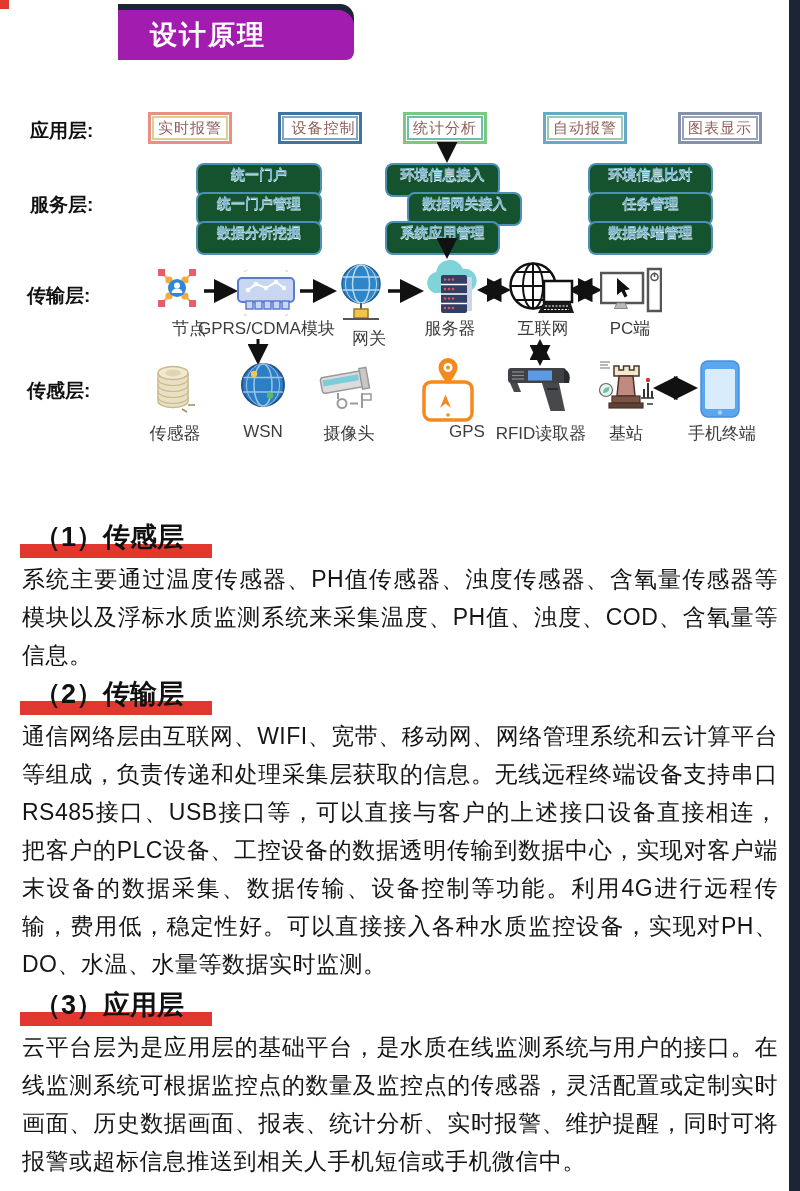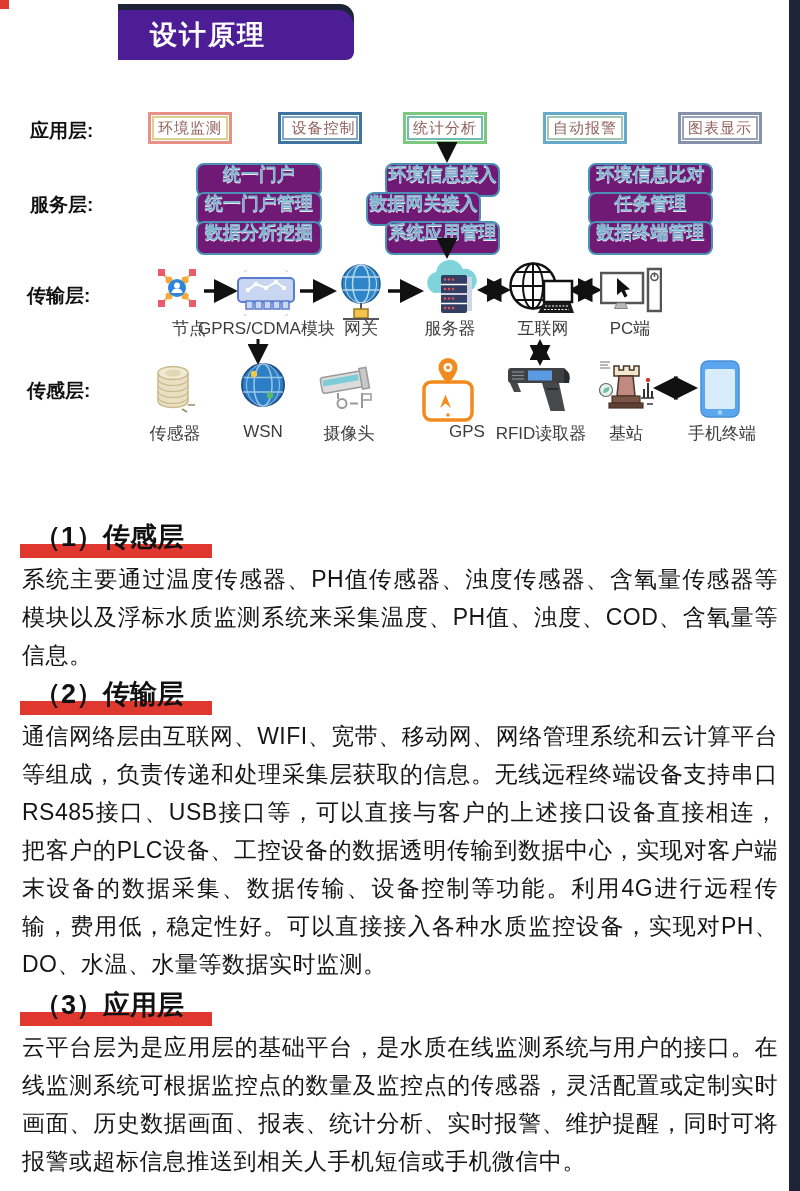--- a/index.html
+++ b/index.html
@@ -8,34 +8,34 @@
   .abs{position:absolute;box-sizing:border-box;}
 
   
   .corner-sq{left:0;top:0;width:9px;height:9px;background:#e0382e;}
   .edge-bar{right:0;top:0;width:11px;height:1191px;background:#1d2438;}
 
   
   .navy-strip{left:118px;top:4px;width:236px;height:30px;background:#1d2438;border-radius:0 14px 0 0;}
   .num-box{left:22px;top:10px;width:96px;height:50px;background:#e0382e;border-radius:6px 0 0 24px;
            color:#fff;font-size:36px;font-weight:bold;font-style:italic;text-align:center;line-height:50px;}
-  .title-box{left:118px;top:10px;width:236px;height:50px;background:#4c1d95;border-radius:0 16px 8px 0;
+  .title-box{left:118px;top:10px;width:236px;height:50px;background:#a21caf;border-radius:0 16px 8px 0;
              color:#fff;font-size:27px;font-weight:bold;line-height:50px;padding-left:32px;letter-spacing:2px;}
 
   
   .layer-label{font-size:19px;font-weight:bold;color:#111;}
   .app-box{height:32px;width:84px;background:#fff;display:flex;align-items:center;justify-content:center;
            font-size:15px;color:#8e605a;letter-spacing:1px;}
   .ab1{border:3px solid #e89086;box-shadow:inset 0 0 0 1px #fff,inset 0 0 0 3px #ddd08e;}
   .ab2{border:3px solid #3f74a0;box-shadow:inset 0 0 0 1px #fff,inset 0 0 0 3px #7fa8c4;padding-left:7px;}
   .ab3{border:3px solid #7cc87f;box-shadow:inset 0 0 0 1px #fff,inset 0 0 0 3px #6cbfae;}
   .ab4{border:3px solid #67a9c9;box-shadow:inset 0 0 0 1px #fff,inset 0 0 0 3px #9ec9b2;}
   .ab5{border:3px solid #8590ab;box-shadow:inset 0 0 0 1px #fff,inset 0 0 0 3px #98a3b8;}
-  .svc{height:34px;background:#701a75;border:2px solid #4d90b5;border-radius:8px;
-       font-size:18px;font-weight:bold;color:#7db5cf;text-align:center;line-height:18px;
+  .svc{height:34px;background:#14532d;border:2px solid #4d90b5;border-radius:8px;
+       font-size:14px;font-weight:bold;color:#7db5cf;text-align:center;line-height:18px;
        text-shadow:0 1px 0 rgba(255,255,255,.9);}
   .icon-label{font-size:17px;color:#3d3d3d;text-align:center;white-space:nowrap;}
 
   
   .content{left:22px;top:519px;width:756px;}
   .sec-head{position:relative;height:38px;margin:0;}
   .sec-bar{position:absolute;left:-2px;bottom:-1px;width:192px;height:14px;background:#e0382e;}
   .sec-title{position:relative;z-index:1;font-size:27px;font-weight:bold;color:#111;padding-left:12px;}
   .sec-body{margin:3px 0 2px 0;font-size:23px;line-height:38px;color:#151515;text-align:justify;letter-spacing:.5px;}
 </style>
@@ -49,31 +49,31 @@
   <div class="abs navy-strip"></div>
   <div class="abs title-box">设计原理</div>
 
   <div class="abs" style="left:0;top:0;width:800px;height:470px;">
 
     <div class="abs layer-label" style="left:30px;top:118px;">应用层:</div>
     <div class="abs layer-label" style="left:30px;top:192px;">服务层:</div>
     <div class="abs layer-label" style="left:27px;top:283px;">传输层:</div>
     <div class="abs layer-label" style="left:27px;top:378px;">传感层:</div>
 
-    <div class="abs app-box ab1" style="left:148px;top:112px;">环境监测</div>
+    <div class="abs app-box ab1" style="left:148px;top:112px;">实时报警</div>
     <div class="abs app-box ab2" style="left:278px;top:112px;">设备控制</div>
     <div class="abs app-box ab3" style="left:403px;top:112px;">统计分析</div>
     <div class="abs app-box ab4" style="left:543px;top:112px;">自动报警</div>
     <div class="abs app-box ab5" style="left:678px;top:112px;">图表显示</div>
 
     <div class="abs svc" style="left:196px;top:163px;width:126px;">统一门户</div>
     <div class="abs svc" style="left:196px;top:192px;width:126px;">统一门户管理</div>
     <div class="abs svc" style="left:196px;top:221px;width:126px;">数据分析挖掘</div>
     <div class="abs svc" style="left:385px;top:163px;width:115px;">环境信息接入</div>
-    <div class="abs svc" style="left:366px;top:192px;width:115px;">数据网关接入</div>
+    <div class="abs svc" style="left:407px;top:192px;width:115px;">数据网关接入</div>
     <div class="abs svc" style="left:385px;top:221px;width:115px;">系统应用管理</div>
     <div class="abs svc" style="left:588px;top:163px;width:125px;">环境信息比对</div>
     <div class="abs svc" style="left:588px;top:192px;width:125px;">任务管理</div>
     <div class="abs svc" style="left:588px;top:221px;width:125px;">数据终端管理</div>
 
     <svg class="abs" style="left:0;top:0;" width="800" height="470">
       <defs>
         <marker id="ae" markerWidth="7" markerHeight="7" refX="5" refY="3.5" orient="auto">
           <path d="M0,0 L7,3.5 L0,7 z" fill="#111"></path>
         </marker>
@@ -246,21 +246,21 @@
       <line x1="50" y1="46" x2="56" y2="46" stroke="#333" stroke-width="1.5"></line>
     </svg>
     <svg class="abs" style="left:700px;top:360px;" width="40" height="58" viewBox="0 0 40 58">
       <rect x="1" y="1" width="38" height="56" rx="7" fill="#5aa7f0" stroke="#4a90d9" stroke-width="1.5"></rect>
       <rect x="5" y="9" width="30" height="40" rx="2" fill="#d9ecfc"></rect>
       <circle cx="20" cy="52.5" r="2.2" fill="#a8d0f5"></circle>
     </svg>
 
     <div class="abs icon-label" style="left:164px;top:317px;width:50px;">节点</div>
     <div class="abs icon-label" style="left:198px;top:317px;width:130px;">GPRS/CDMA模块</div>
-    <div class="abs icon-label" style="left:336px;top:317px;width:50px;">网关</div>
+    <div class="abs icon-label" style="left:336px;top:327px;width:50px;text-align:right;">网关</div>
     <div class="abs icon-label" style="left:415px;top:317px;width:70px;">服务器</div>
     <div class="abs icon-label" style="left:508px;top:317px;width:70px;">互联网</div>
     <div class="abs icon-label" style="left:600px;top:317px;width:60px;">PC端</div>
 
     <div class="abs icon-label" style="left:143px;top:422px;width:64px;">传感器</div>
     <div class="abs icon-label" style="left:238px;top:422px;width:50px;">WSN</div>
     <div class="abs icon-label" style="left:317px;top:422px;width:64px;">摄像头</div>
     <div class="abs icon-label" style="left:442px;top:422px;width:50px;">GPS</div>
     <div class="abs icon-label" style="left:494px;top:422px;width:94px;">RFID读取器</div>
     <div class="abs icon-label" style="left:601px;top:422px;width:50px;">基站</div>

